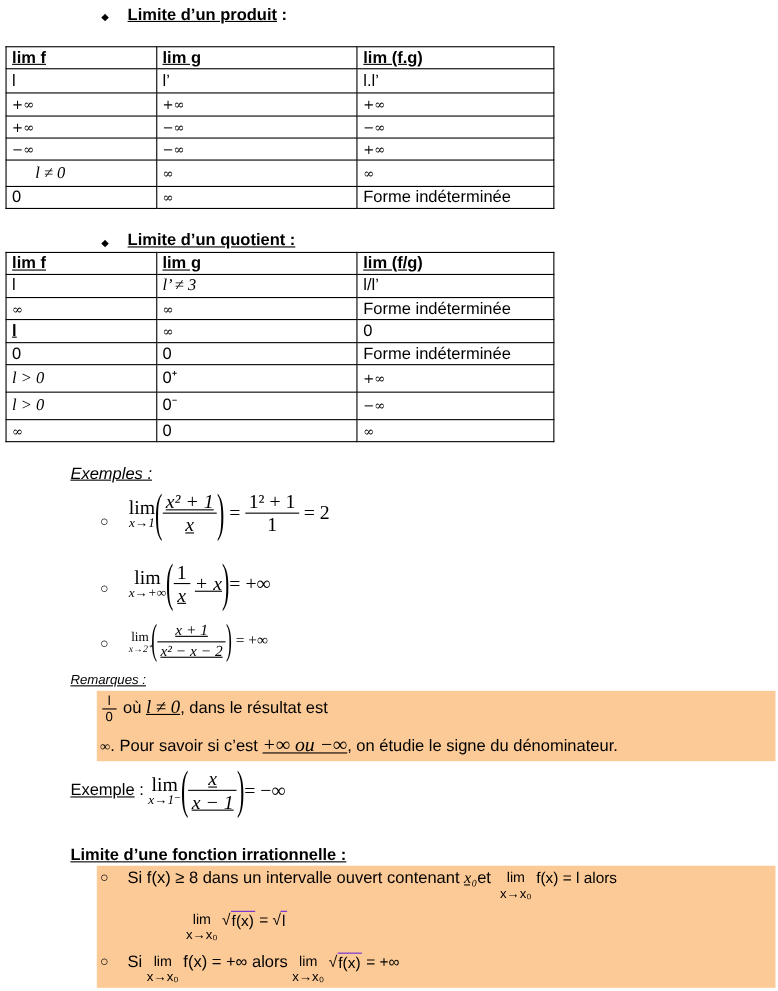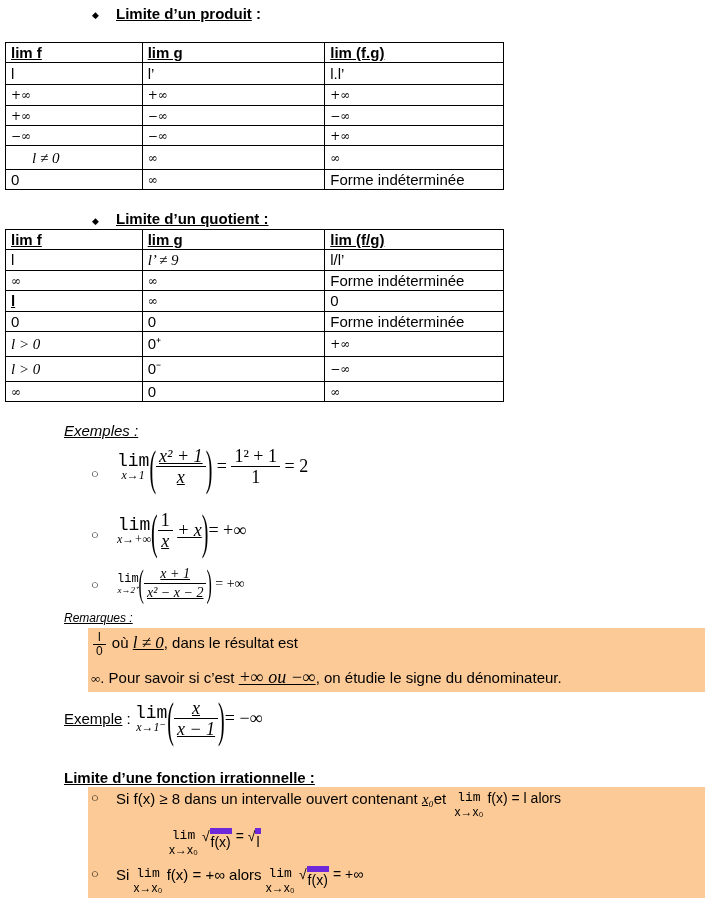--- a/index.html
+++ b/index.html
@@ -15,29 +15,29 @@
   table.lt { position:absolute; border-collapse:collapse; font-size:15px; }
   table.lt td { border:1px solid #000; padding:0 0 0 5px; vertical-align:middle; line-height:16px; }
   table.lt td.sm { font-size:12px; font-family:"DejaVu Serif", serif; }
   table.lt td.it { font-style:italic; font-family:"Liberation Serif", serif; font-size:15px; }
 
   .orange { position:absolute; background:#fcca96; }
 
   
   .m { position:absolute; font-family:"Liberation Serif", serif; }
   .lim { display:inline-block; text-align:center; vertical-align:middle; }
-  .lim .w { display:block; line-height:16px;font-family:Liberation Mono, monospace; }
+  .lim .w { display:block; line-height:16px; }
   .lim .sub { display:block; font-size:12px; line-height:12px; font-style:italic; }
   .frac { display:inline-block; vertical-align:middle; text-align:center; }
   .frac .n { display:block; padding:0 3px; border-bottom:1px solid #000; line-height:20px; }
   .frac .d { display:block; padding:0 3px; line-height:20px; }
   .paren { display:inline-block; vertical-align:middle; font-weight:100; transform:scaleY(2.4); font-size:20px; line-height:20px; }
   .circle { position:absolute; font-size:13px; }
   .sans-m { font-family:"Liberation Sans", sans-serif; }
-  .sqrt { display:inline-block; border-top:6px solid #6d28d9; padding:0 1px; }
+  .sqrt { display:inline-block; border-top:1px solid #6d28d9; padding:0 1px; }
 </style>
 </head>
 <body>
 
 <span class="bullet-dot" style="left:92px;top:10px;">◆</span>
 <div class="abs b" style="left:116px;top:5px;font-size:15px;">
   <span class="u">Limite d’un produit</span><span> :</span>
 </div>
 
 <table class="lt" style="left:5px;top:42px;width:499px;">
@@ -95,21 +95,21 @@
       <col style="width:179px">
     </colgroup>
   <tbody>
       <tr style="height:20px">
     <td class="b u">lim f</td>
     <td class="b u">lim g</td>
     <td class="b u">lim (f/g)</td>
   </tr>
   <tr style="height:21px">
     <td>l</td>
-    <td class="it">l’ ≠ 9</td>
+    <td class="it">l’ ≠ 3</td>
     <td>l/l’</td>
   </tr>
   <tr style="height:20px">
     <td class="sm">∞</td>
     <td class="sm">∞</td>
     <td>Forme indéterminée</td>
   </tr>
   <tr style="height:21px">
     <td class="b u">l</td>
     <td class="sm">∞</td>

